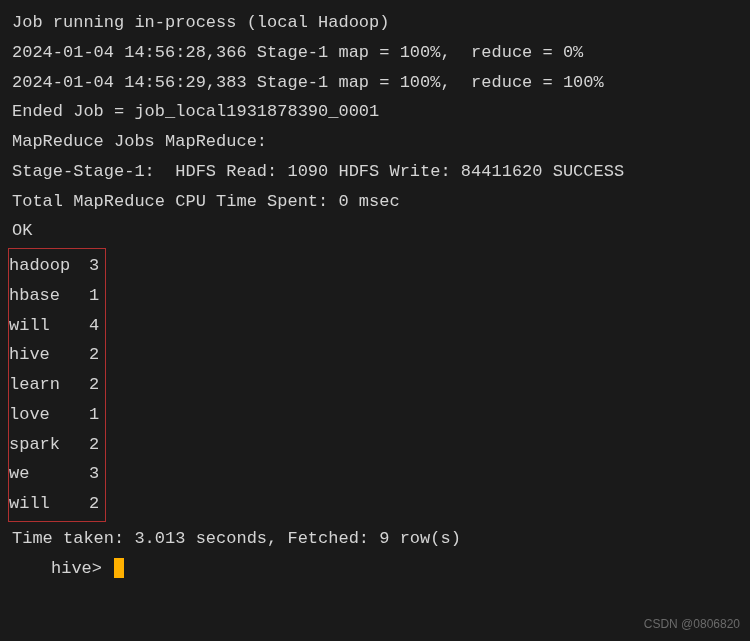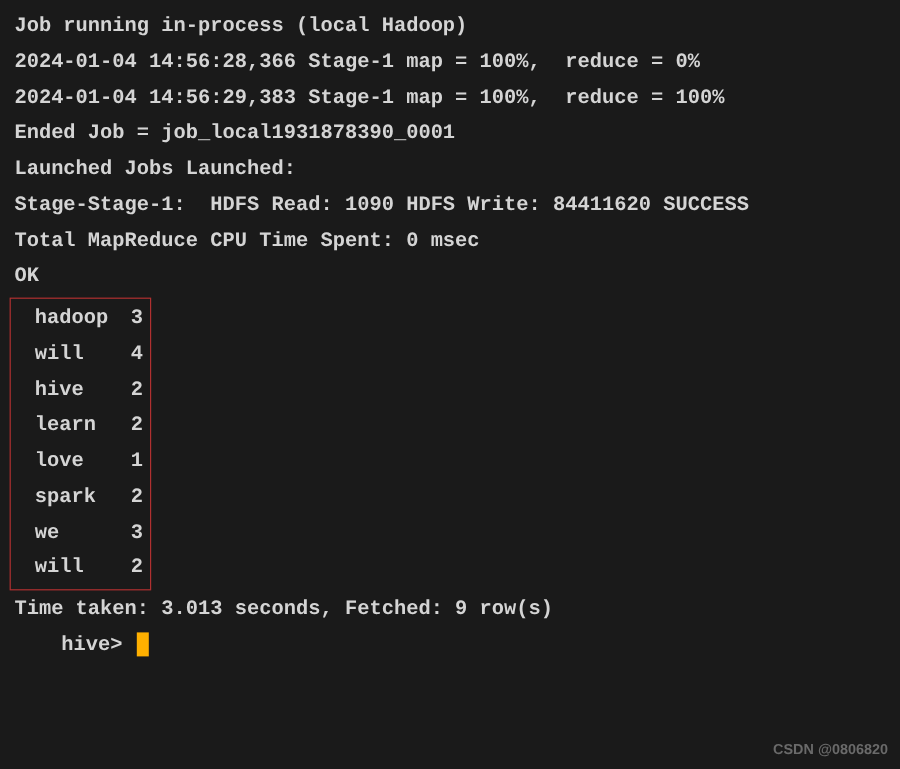--- a/index.html
+++ b/index.html
@@ -1,30 +1,30 @@
 <!DOCTYPE html>
 <html><head>
   <meta charset="utf-8">
   <style>
-    * { margin: 0; padding: 0; box-sizing: border-box; font-weight: bold; }
+    * { margin: 0; padding: 0; box-sizing: border-box; }
     body {
       background: #1a1a1a;
       color: #d4d4d4;
       font-family: "Consolas", "Courier New", monospace;
       font-size: 17px;
       line-height: 1.75;
       padding: 8px 12px;
       width: 750px;
       height: 641px;
       overflow: hidden;
     }
     .line { white-space: pre; }
     .result-box {
       border: 1px solid #b03030;
-      padding: 2px 6px 2px 20px;
+      padding: 2px 6px 2px 0;
       margin: 2px 0 2px -4px;
       display: inline-block;
     }
     .result-row .key { display: inline-block; width: 80px; }
     .prompt { color: #d4d4d4; margin-left: 39px; }
     .cursor {
       display: inline-block;
       width: 10px;
       height: 20px;
       background: #ffb000;
@@ -42,27 +42,28 @@
   </style>
 </head>
 <body>
 
 
 
 <div class="line">Job running in-process (local Hadoop)</div>
 <div class="line">2024-01-04 14:56:28,366 Stage-1 map = 100%,  reduce = 0%</div>
 <div class="line">2024-01-04 14:56:29,383 Stage-1 map = 100%,  reduce = 100%</div>
 <div class="line">Ended Job = job_local1931878390_0001</div>
-<div class="line">Launched Jobs Launched:</div>
+<div class="line">MapReduce Jobs MapReduce:</div>
 <div class="line">Stage-Stage-1:  HDFS Read: 1090 HDFS Write: 84411620 SUCCESS</div>
 <div class="line">Total MapReduce CPU Time Spent: 0 msec</div>
 <div class="line">OK</div>
 
 <div class="result-box">
   <div class="result-row"><span class="key">hadoop</span><span>3</span></div>
+  <div class="result-row"><span class="key">hbase</span><span>1</span></div>
   <div class="result-row"><span class="key">will</span><span>4</span></div>
   <div class="result-row"><span class="key">hive</span><span>2</span></div>
   <div class="result-row"><span class="key">learn</span><span>2</span></div>
   <div class="result-row"><span class="key">love</span><span>1</span></div>
   <div class="result-row"><span class="key">spark</span><span>2</span></div>
   <div class="result-row"><span class="key">we</span><span>3</span></div>
   <div class="result-row"><span class="key">will</span><span>2</span></div>
 </div>
 
 <div class="line">Time taken: 3.013 seconds, Fetched: 9 row(s)</div>

